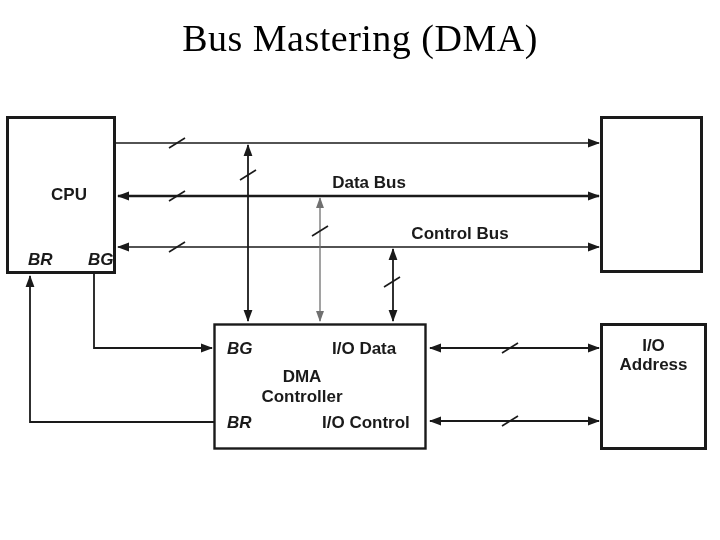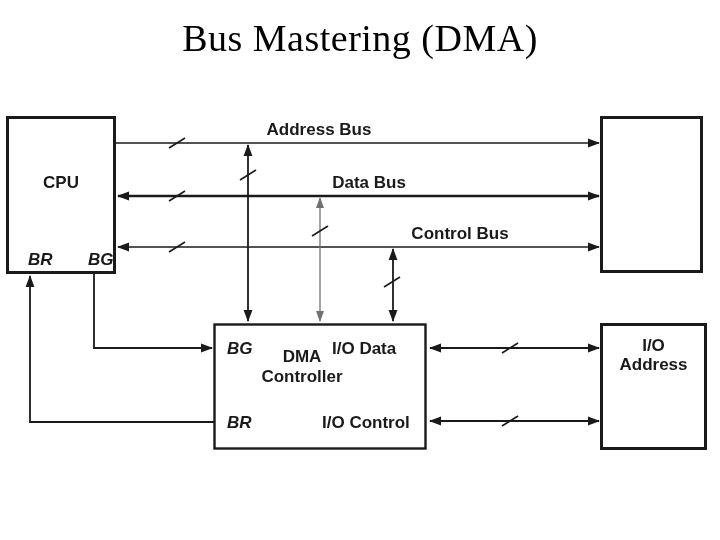--- a/index.html
+++ b/index.html
@@ -78,32 +78,31 @@
       <path d="M169,201 L185,191"></path>
       <path d="M169,252 L185,242"></path>
       <path d="M240,180 L256,170"></path>
       <path d="M312,236 L328,226"></path>
       <path d="M384,287 L400,277"></path>
       <path d="M502,353 L518,343"></path>
       <path d="M502,426 L518,416"></path>
     </g>
   </svg>
 
-  <div class="lbl ctr" style="left:239px; top:121px; width:160px;">Address Bus</div>
   <div class="lbl ctr" style="left:289px; top:174px; width:160px;">Data Bus</div>
   <div class="lbl ctr" style="left:380px; top:225px; width:160px;">Control Bus</div>
 
-  <div class="lbl ctr" style="left:6px; top:174px; width:110px;">CPU</div>
+  <div class="lbl ctr" style="left:6px; top:186px; width:110px;padding-left:8px;">CPU</div>
   <div class="lbl pin" style="left:22px; top:251px;">BR</div>
   <div class="lbl pin" style="left:82px; top:251px;">BG</div>
 
 
   <div class="lbl pin" style="left:221px; top:340px;">BG</div>
   <div class="lbl rt" style="left:332px; top:340px; width:90px;">I/O Data</div>
-  <div class="lbl ctr two" style="left:232px; top:347px; width:140px;"><span>DMA</span><br>
+  <div class="lbl ctr two" style="left:232px; top:367px; width:140px;"><span>DMA</span><br>
     <span>Controller</span></div>
   <div class="lbl pin" style="left:221px; top:414px;">BR</div>
   <div class="lbl rt" style="left:322px; top:414px; width:100px;">I/O Control</div>
 
   <div class="lbl ctr two2" style="left:600px; top:336px; width:107px;"><span>I/O</span><br>
     <span>Address</span></div>
 
 </div>
 
 </body></html>

